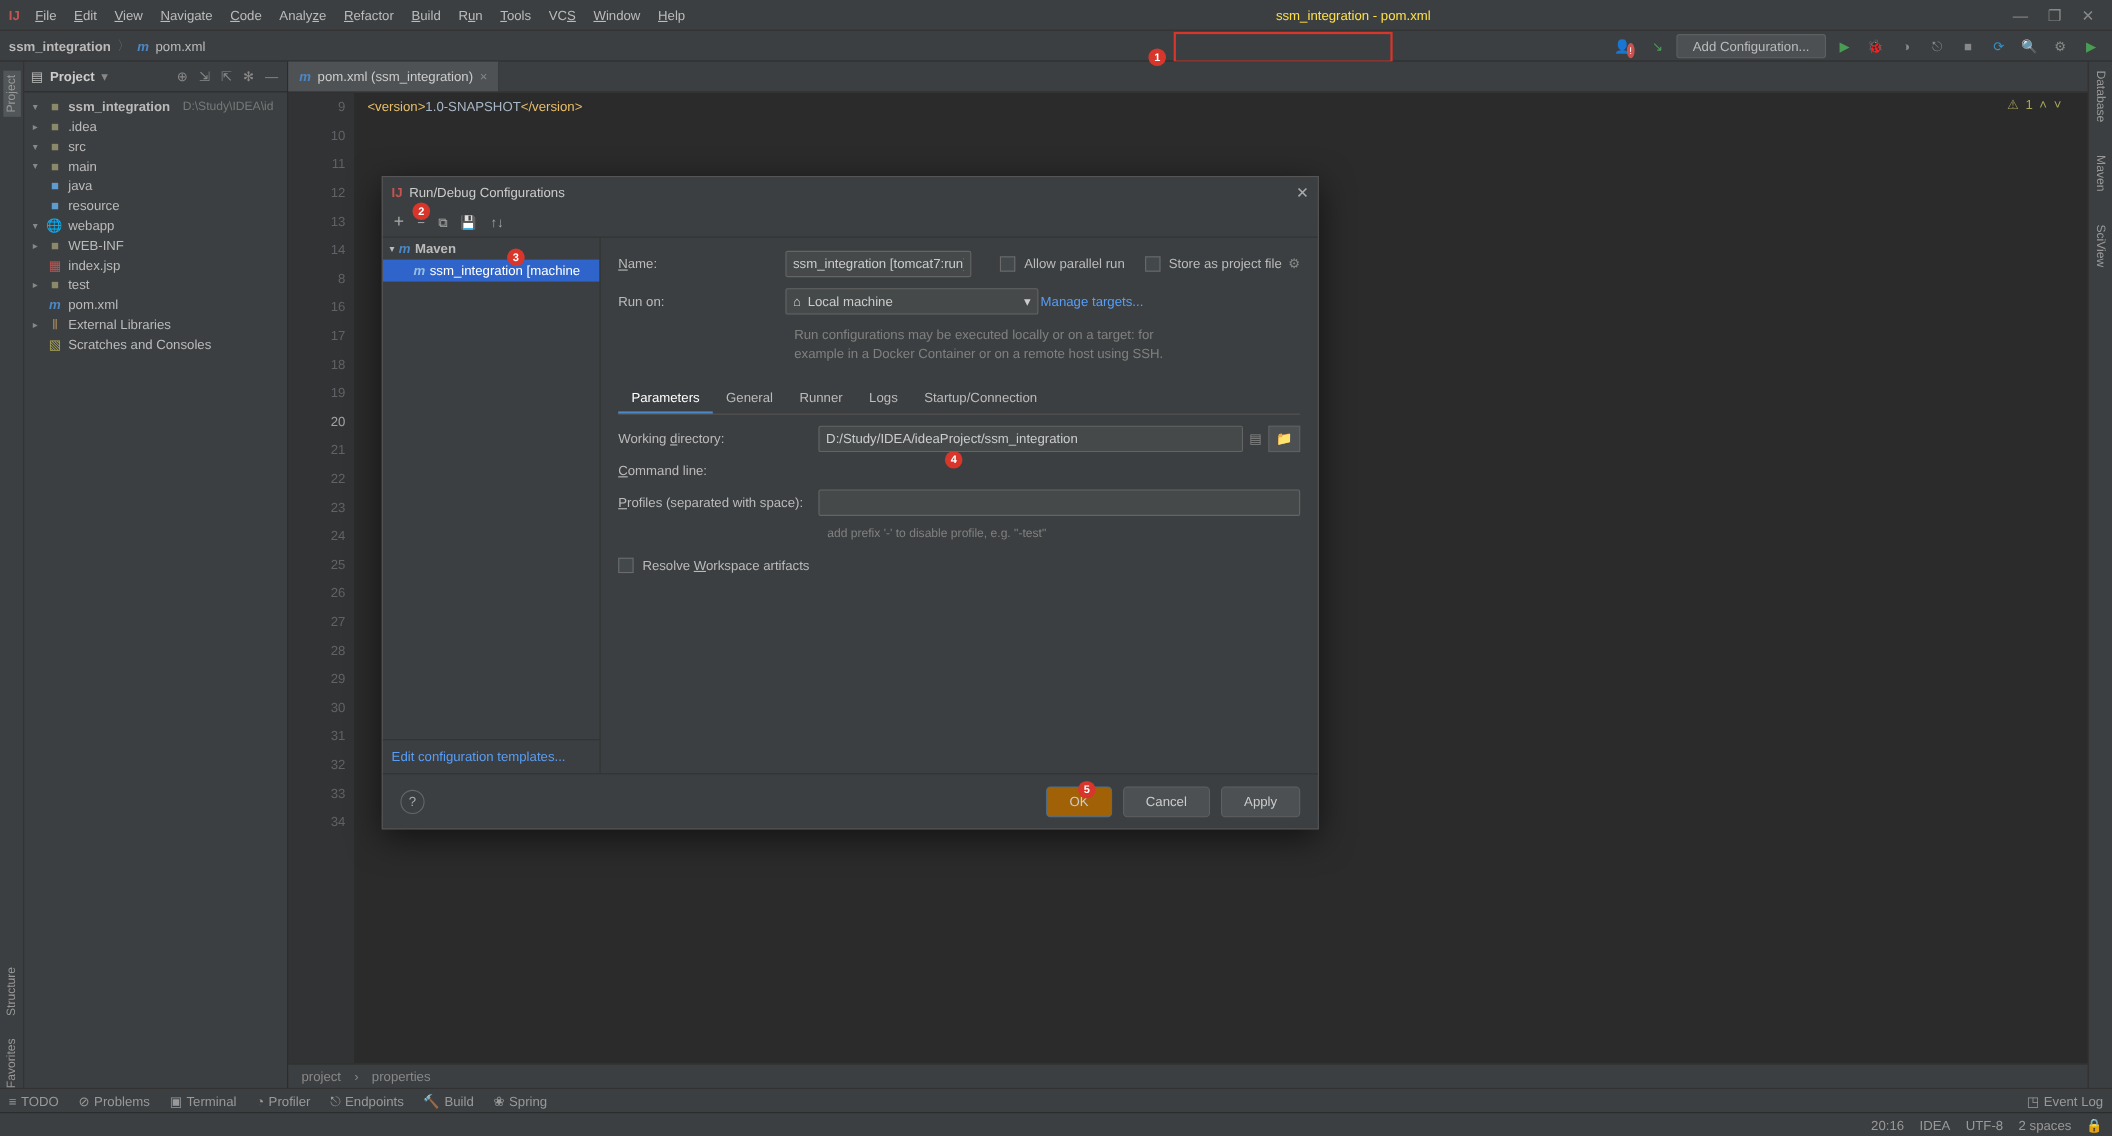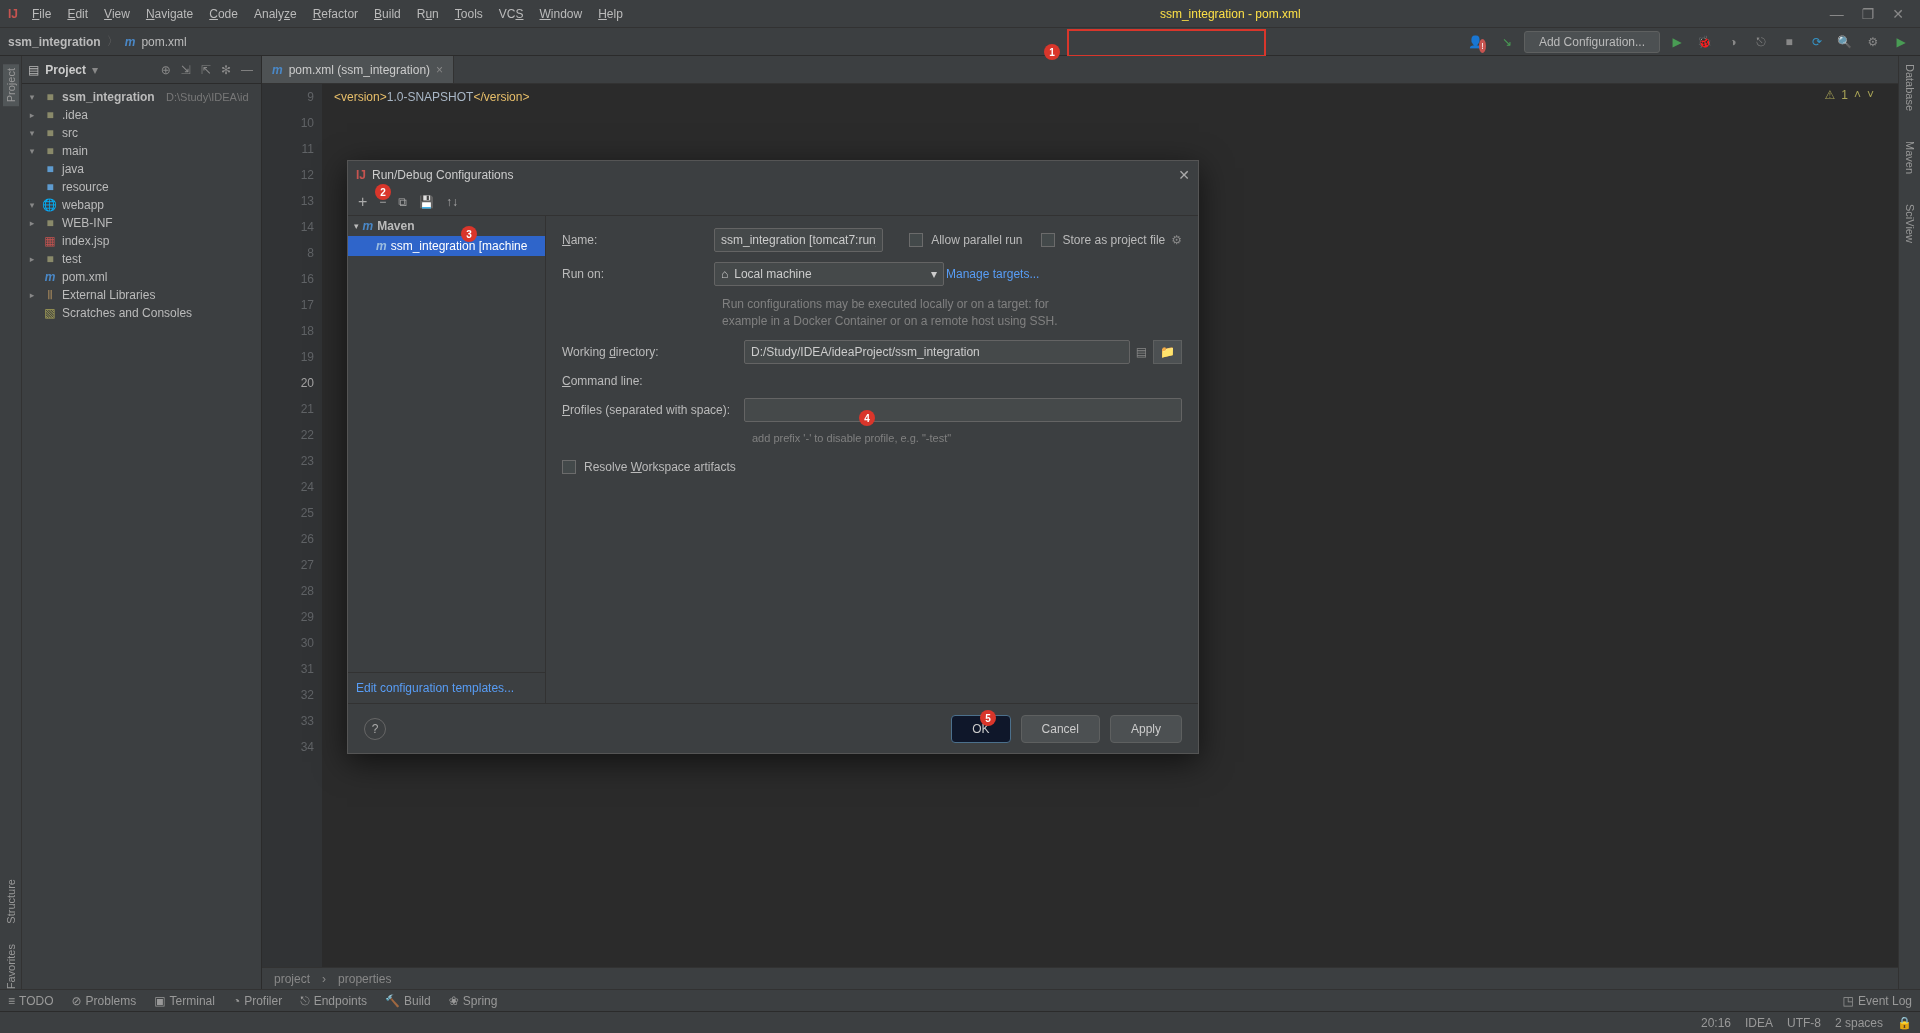--- a/index.html
+++ b/index.html
@@ -69,21 +69,21 @@
 .help-text{color:#808080;margin-left:160px;line-height:1.4}
 .link{color:#589df6;cursor:pointer}
 .dialog-tabs{display:flex;border-bottom:1px solid #555;margin-top:8px}
 .dialog-tabs .dtab{padding:6px 12px;color:#bbb;cursor:pointer}
 .dialog-tabs .dtab.active{border-bottom:2px solid #4a88c7;color:#fff}
 .checkbox{width:14px;height:14px;border:1px solid #6b6b6b;background:#43494a;display:inline-block;margin-right:6px;vertical-align:middle}
 .dialog-footer{height:50px;border-top:1px solid #323232;display:flex;align-items:center;padding:0 16px;gap:10px}
 .dialog-footer .help-icon{width:22px;height:22px;border:1px solid #666;border-radius:50%;display:flex;align-items:center;justify-content:center;color:#aaa;cursor:pointer}
 .dialog-footer .spacer{flex:1}
 .dialog-footer button{padding:6px 20px;background:#4c5052;border:1px solid #5e6060;color:#ccc;border-radius:4px;cursor:pointer}
-.dialog-footer button.primary{background:#0f172a;border-color:#4c708c}
+.dialog-footer button.primary{background:#a16207;border-color:#4c708c}
 .bottom-toolbar{height:22px;background:#3c3f41;border-top:1px solid #323232;display:flex;align-items:center;padding:0 8px;gap:18px;color:#999;font-size:11px}
 .bottom-toolbar .bt-item{display:flex;align-items:center;gap:4px;cursor:pointer}
 .bottom-toolbar .spacer{flex:1}
 .status-bar{height:22px;background:#3c3f41;border-top:1px solid #2b2b2b;display:flex;align-items:center;justify-content:flex-end;padding:0 8px;gap:14px;color:#999;font-size:11px}
 .select{background:#45494a;border:1px solid #646464;padding:4px 6px;color:#ccc;display:flex;align-items:center;gap:6px;border-radius:2px}
 .annotation-badge{position:absolute;background:#d9362b;color:#fff;border-radius:50%;width:16px;height:16px;font-size:10px;display:flex;align-items:center;justify-content:center;z-index:200;font-weight:bold}
 </style>
 </head>
 <body>
 
@@ -351,20 +351,27 @@
             <span>Local machine</span>
             <span style="flex:1"></span>
             <span>▾</span>
           </div>
         <span class="link">Manage targets...</span>
       </div>
       <div class="help-text">
         <div>Run configurations may be executed locally or on a target: for</div>
           <div>example in a Docker Container or on a remote host using SSH.</div>
       </div>
+      <div class="dialog-tabs">
+        <div class="dtab active">Parameters</div>
+        <div class="dtab">General</div>
+        <div class="dtab">Runner</div>
+        <div class="dtab">Logs</div>
+        <div class="dtab">Startup/Connection</div>
+      </div>
       <div class="form-row">
         <label style="width:180px">Working <span class="u">d</span>irectory:</label>
         <input class="text-input" value="D:/Study/IDEA/ideaProject/ssm_integration" style="">
         <span style="color:#888;padding:4px">▤</span>
         <span style="background:#4c5052;padding:4px 6px;border:1px solid #5e6060">📁</span>
       </div>
       <div class="form-row" style="position:relative">
         <label style="width:180px"><span class="u">C</span>ommand line:</label>
       </div>
       <div class="form-row">

